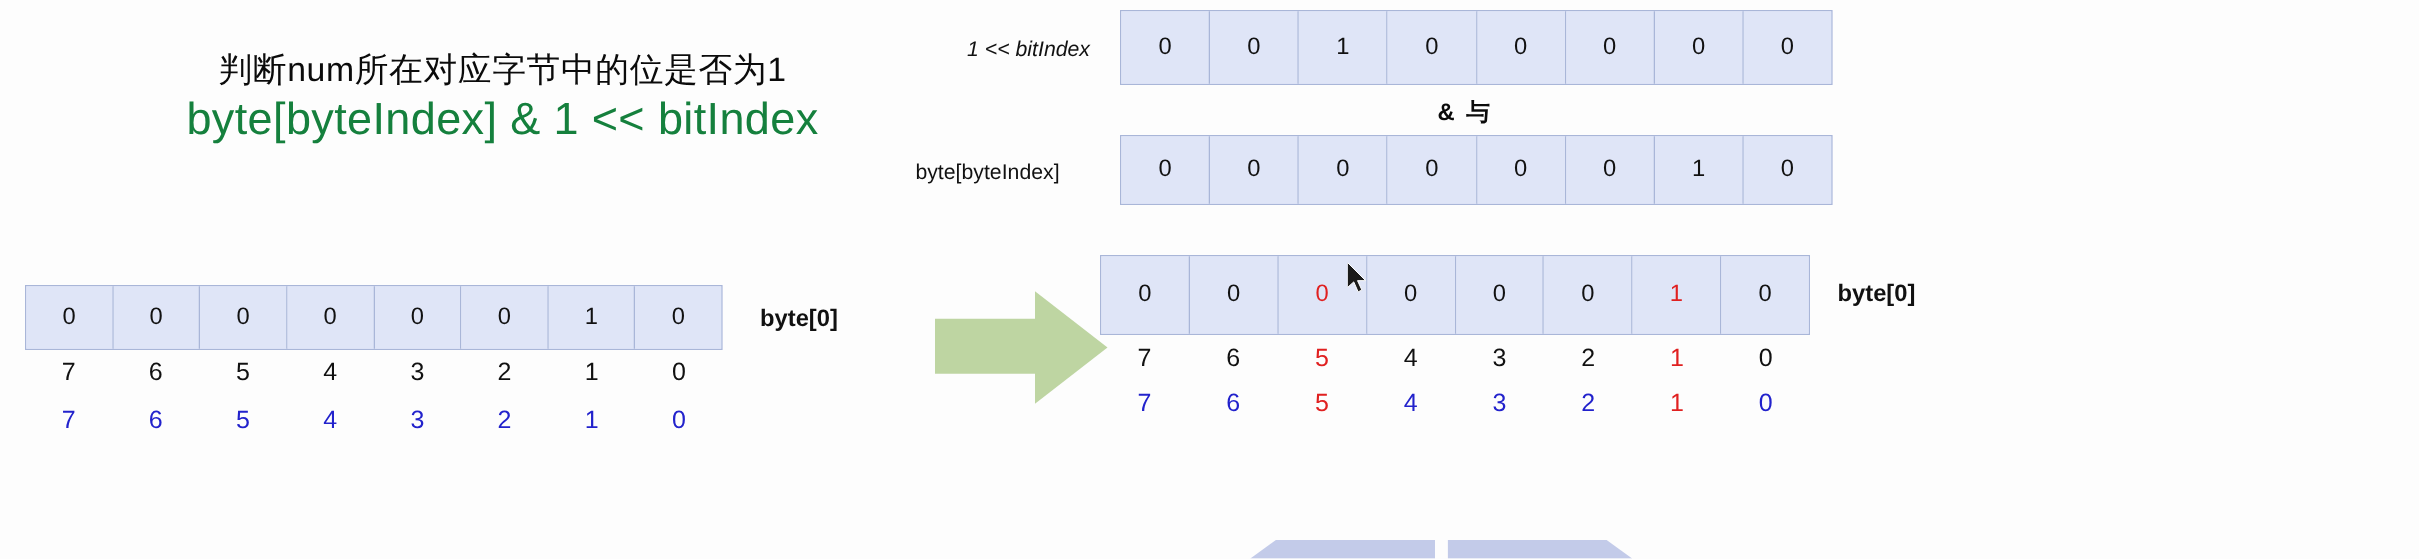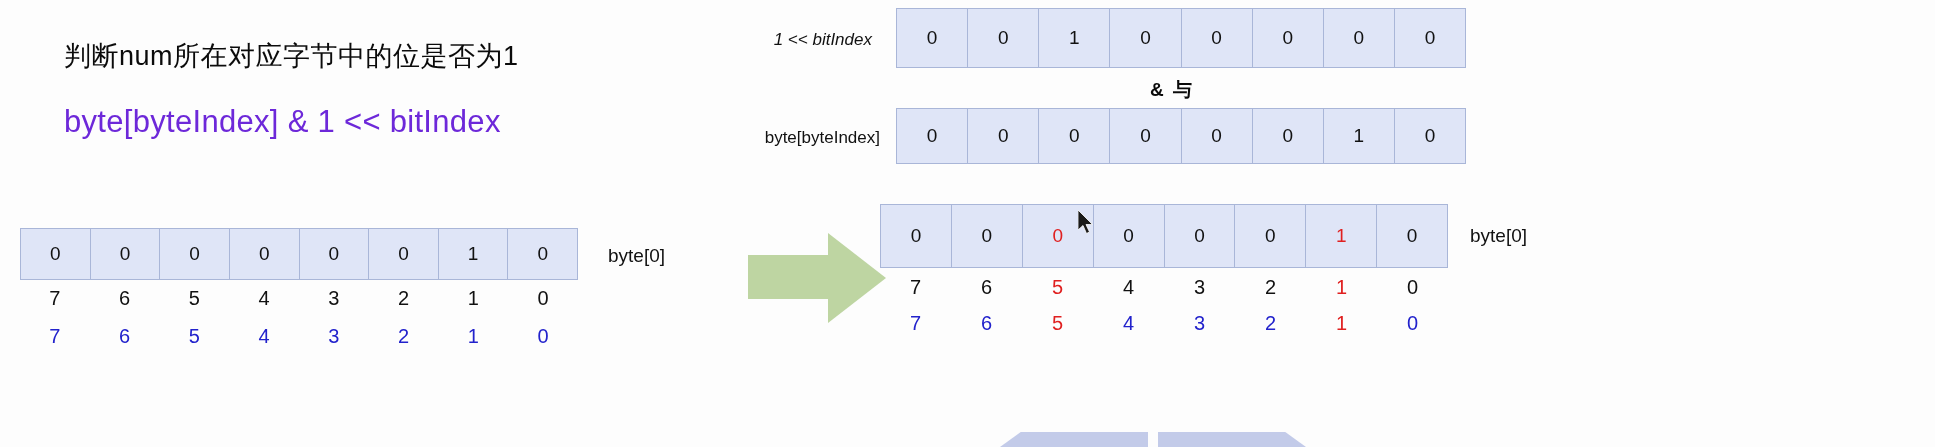--- a/index.html
+++ b/index.html
@@ -12,35 +12,34 @@
     height: 447px;
     position: relative;
     overflow: hidden;
     font-family: "Liberation Sans", sans-serif;
     color: #111;
   }
 
   .abs { position: absolute; }
 
   
-  #headline-block { left: 64px; top: 38px; width: 640px; }
+  #headline-block { left: 82px; top: 38px; width: 640px; text-align: center; }
   .headline-line-1 {
     font-size: 27px;
     font-weight: 400;
     letter-spacing: 0.5px;
     white-space: nowrap;
     color: #0b0b0b;
   }
   .headline-line-2 {
-    margin-top: 30px;
-    font-size: 31px;
+    font-size: 36px;
     font-weight: 400;
     letter-spacing: 0.3px;
     white-space: nowrap;
-    color: #6d28d9;
+    color: #15803d;
   }
 
   
   .bit-table {
     display: flex;
     border: 1px solid #a9b6d8;
     background: #dfe5f7;
     box-sizing: border-box;
   }
   .bit-cell {
@@ -74,20 +73,21 @@
     font-size: 17px;
     color: #111;
     white-space: nowrap;
     text-align: right;
   }
   .side-label {
     position: absolute;
     font-size: 19px;
     color: #111;
     white-space: nowrap;
+    font-weight: bold;
   }
 
   .amp-label {
     position: absolute;
     font-size: 19px;
     font-weight: bold;
     color: #0a0a0a;
     white-space: nowrap;
     letter-spacing: 2px;
   }
@@ -128,21 +128,21 @@
     <div class="bit-cell" style="flex: 1 1 0px;">1</div>
     <div class="bit-cell" style="flex: 1 1 0px;">0</div>
     <div class="bit-cell" style="flex: 1 1 0px;">0</div>
     <div class="bit-cell" style="flex: 1 1 0px;">0</div>
     <div class="bit-cell" style="flex: 1 1 0px;">0</div>
     <div class="bit-cell" style="flex: 1 1 0px;">0</div>
   </div>
 
 <div class="amp-label" style="left:1150px; top:77px;">&amp; 与</div>
 
-<div class="row-label" style="left:700px; top:128px; width:180px;">byte[byteIndex]</div>
+<div class="row-label" style="left:700px; top:128px; width:180px;text-align:center;">byte[byteIndex]</div>
 
 <div class="bit-table abs" id="byteindex-table" style="left:896px; top:108px; width:570px; height:56px;">
     <div class="bit-cell" style="flex: 1 1 0px;">0</div>
     <div class="bit-cell" style="flex: 1 1 0px;">0</div>
     <div class="bit-cell" style="flex: 1 1 0px;">0</div>
     <div class="bit-cell" style="flex: 1 1 0px;">0</div>
     <div class="bit-cell" style="flex: 1 1 0px;">0</div>
     <div class="bit-cell" style="flex: 1 1 0px;">0</div>
     <div class="bit-cell" style="flex: 1 1 0px;">1</div>
     <div class="bit-cell" style="flex: 1 1 0px;">0</div>

